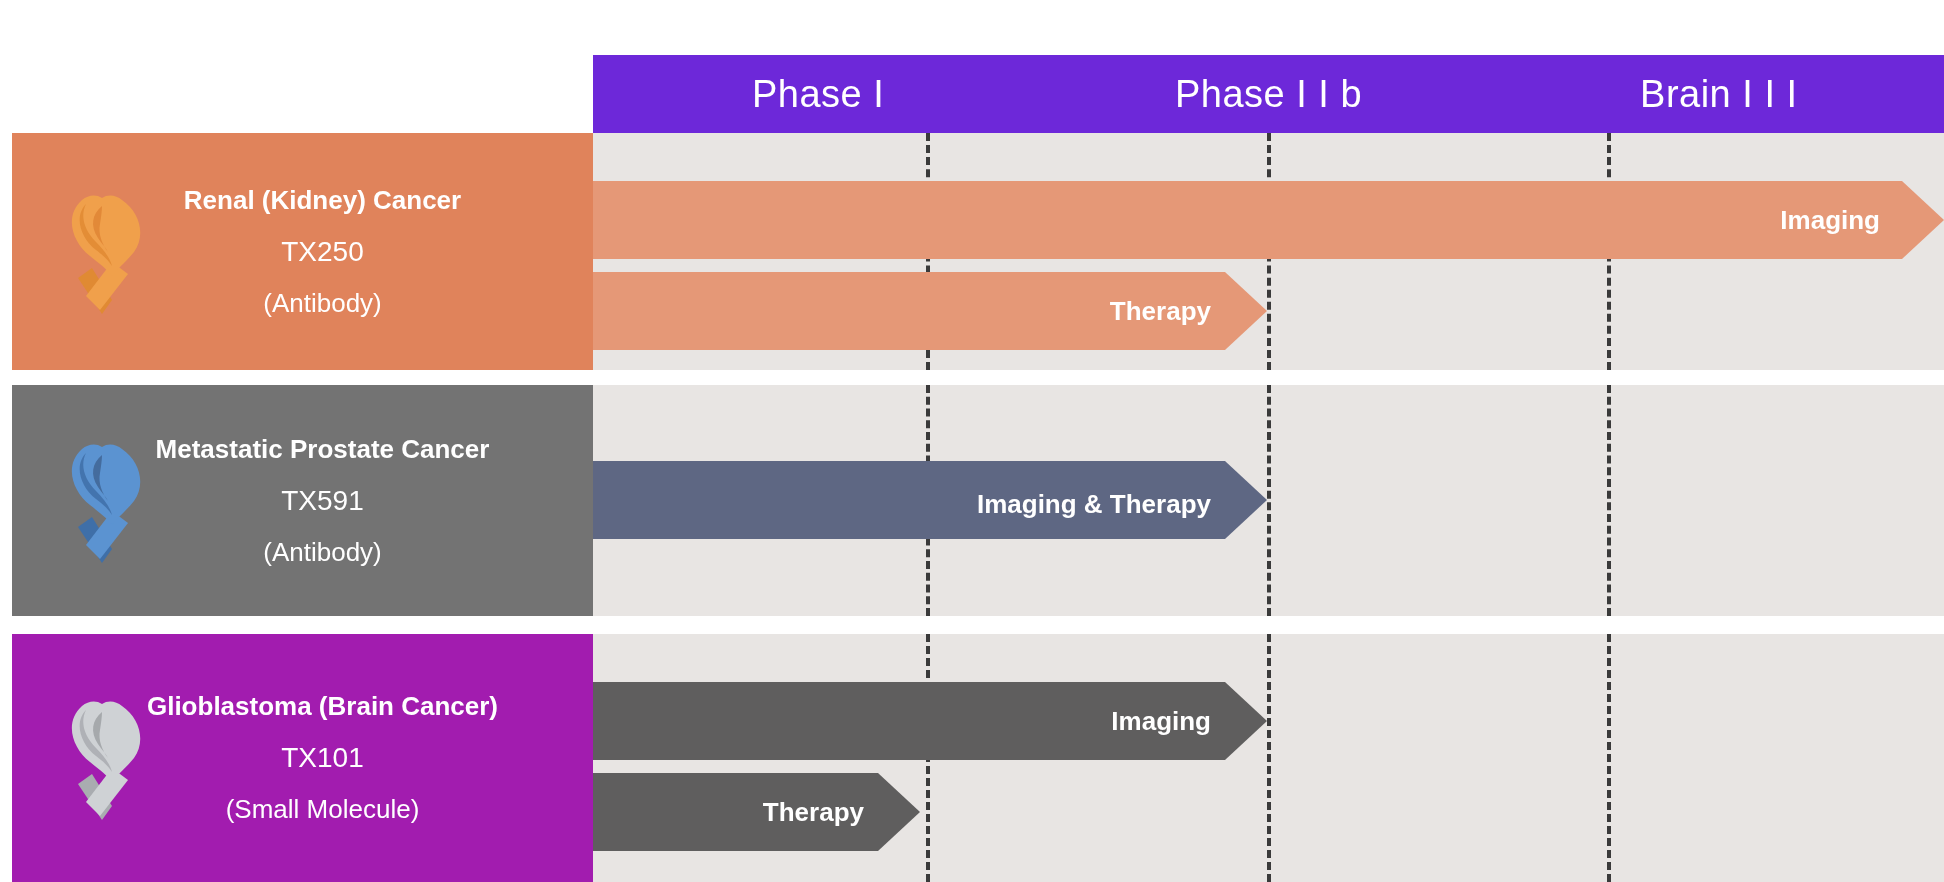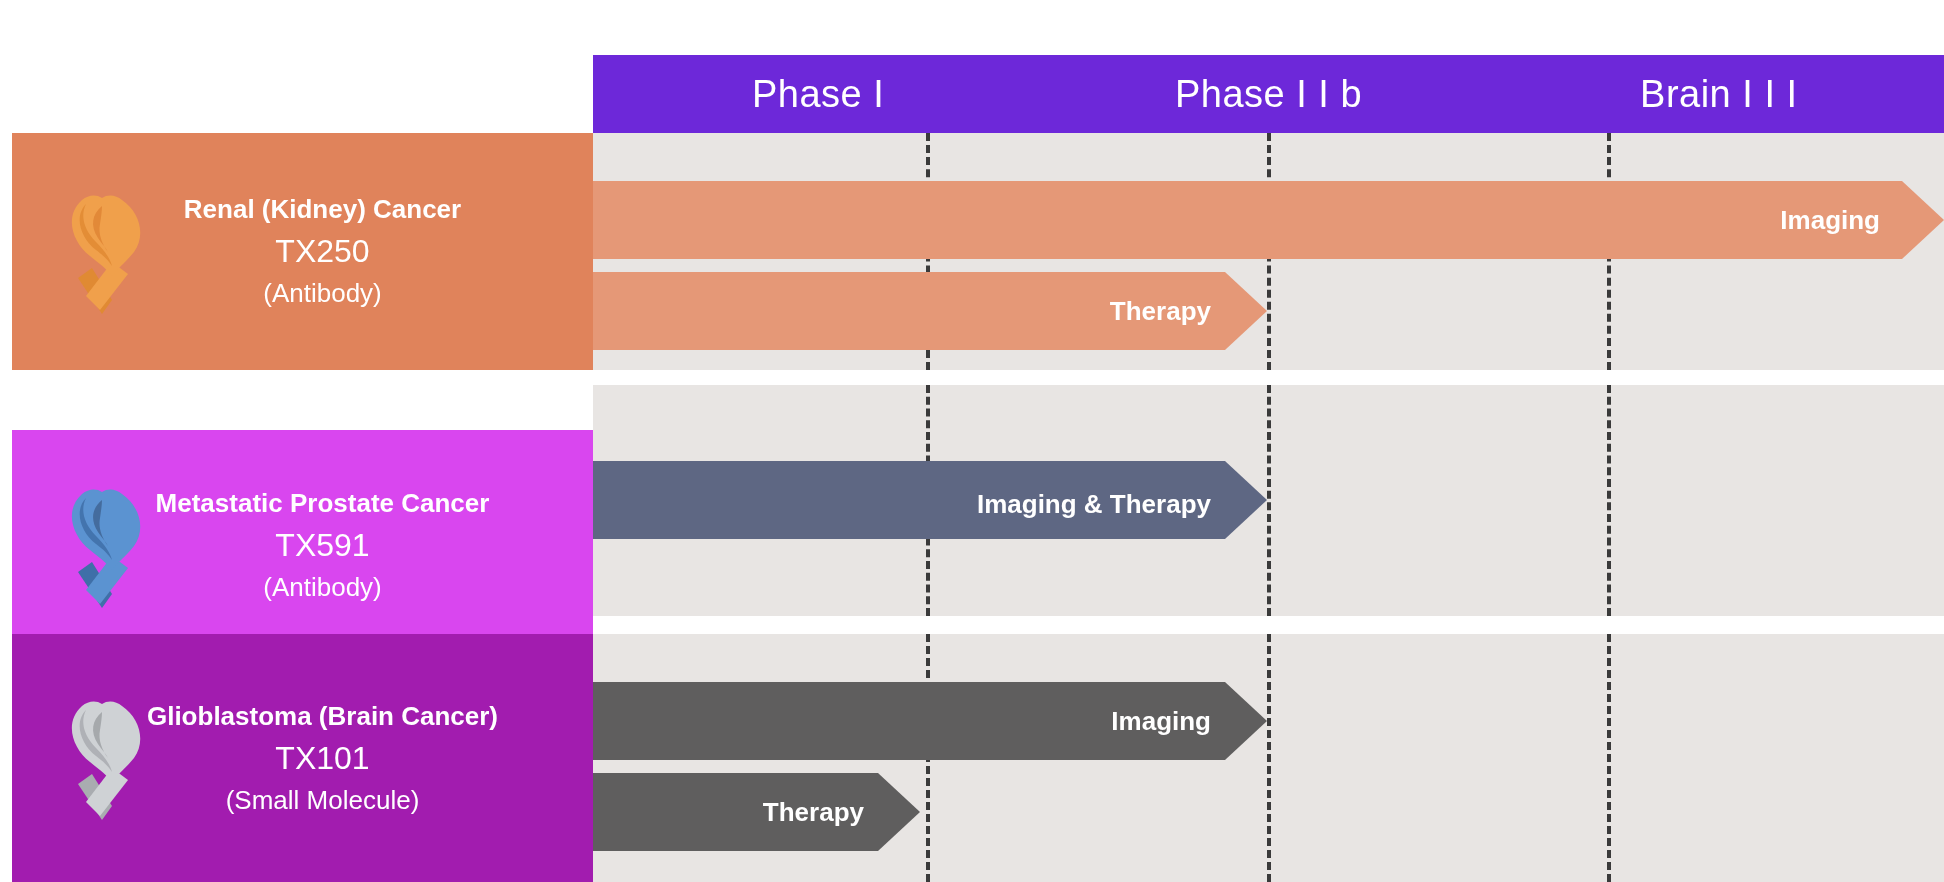--- a/index.html
+++ b/index.html
@@ -30,42 +30,42 @@
   }
 
   
   .panel{
     position:absolute;left:12px;top:0;width:581px;height:100%;
     display:flex;align-items:center;box-sizing:border-box;
   }
   .panel-text{
     position:absolute;left:0;right:0;top:0;bottom:0;
     display:flex;flex-direction:column;align-items:center;justify-content:center;
-    gap:8px;padding-left:40px;box-sizing:border-box;
+    gap:20px;padding-left:40px;box-sizing:border-box;
   }
   .panel-title{color:#fff;font-size:26px;font-weight:700;white-space:nowrap;}
-  .panel-code{color:#fff;font-size:32px;font-weight:400;white-space:nowrap;}
+  .panel-code{color:#fff;font-size:28px;font-weight:400;white-space:nowrap;}
   .panel-mod{color:#fff;font-size:26px;font-weight:400;white-space:nowrap;}
 
   .ribbon{position:absolute;left:30px;top:50%;transform:translateY(-50%);
           width:120px;height:140px;pointer-events:none;}
 
   
   .arrow{
     position:absolute;display:flex;align-items:center;
     box-sizing:border-box;
   }
   .arrow .lbl{
     position:absolute;color:#ffffff;font-size:26px;font-weight:700;
     white-space:nowrap;z-index:2;
   }
   .arrow .body{position:absolute;inset:0;}
 
   .panel-r1{background:#E0835B;}
-  .panel-r2{background:#d946ef;margin-top:45px;}
+  .panel-r2{background:#737373;}
   .panel-r3{background:#a21caf;}
 </style>
 </head>
 <body>
 
 <div id="board">
 
   <div class="phase-header">
     <div class="phase-cell">
       <span>Phase I</span>

